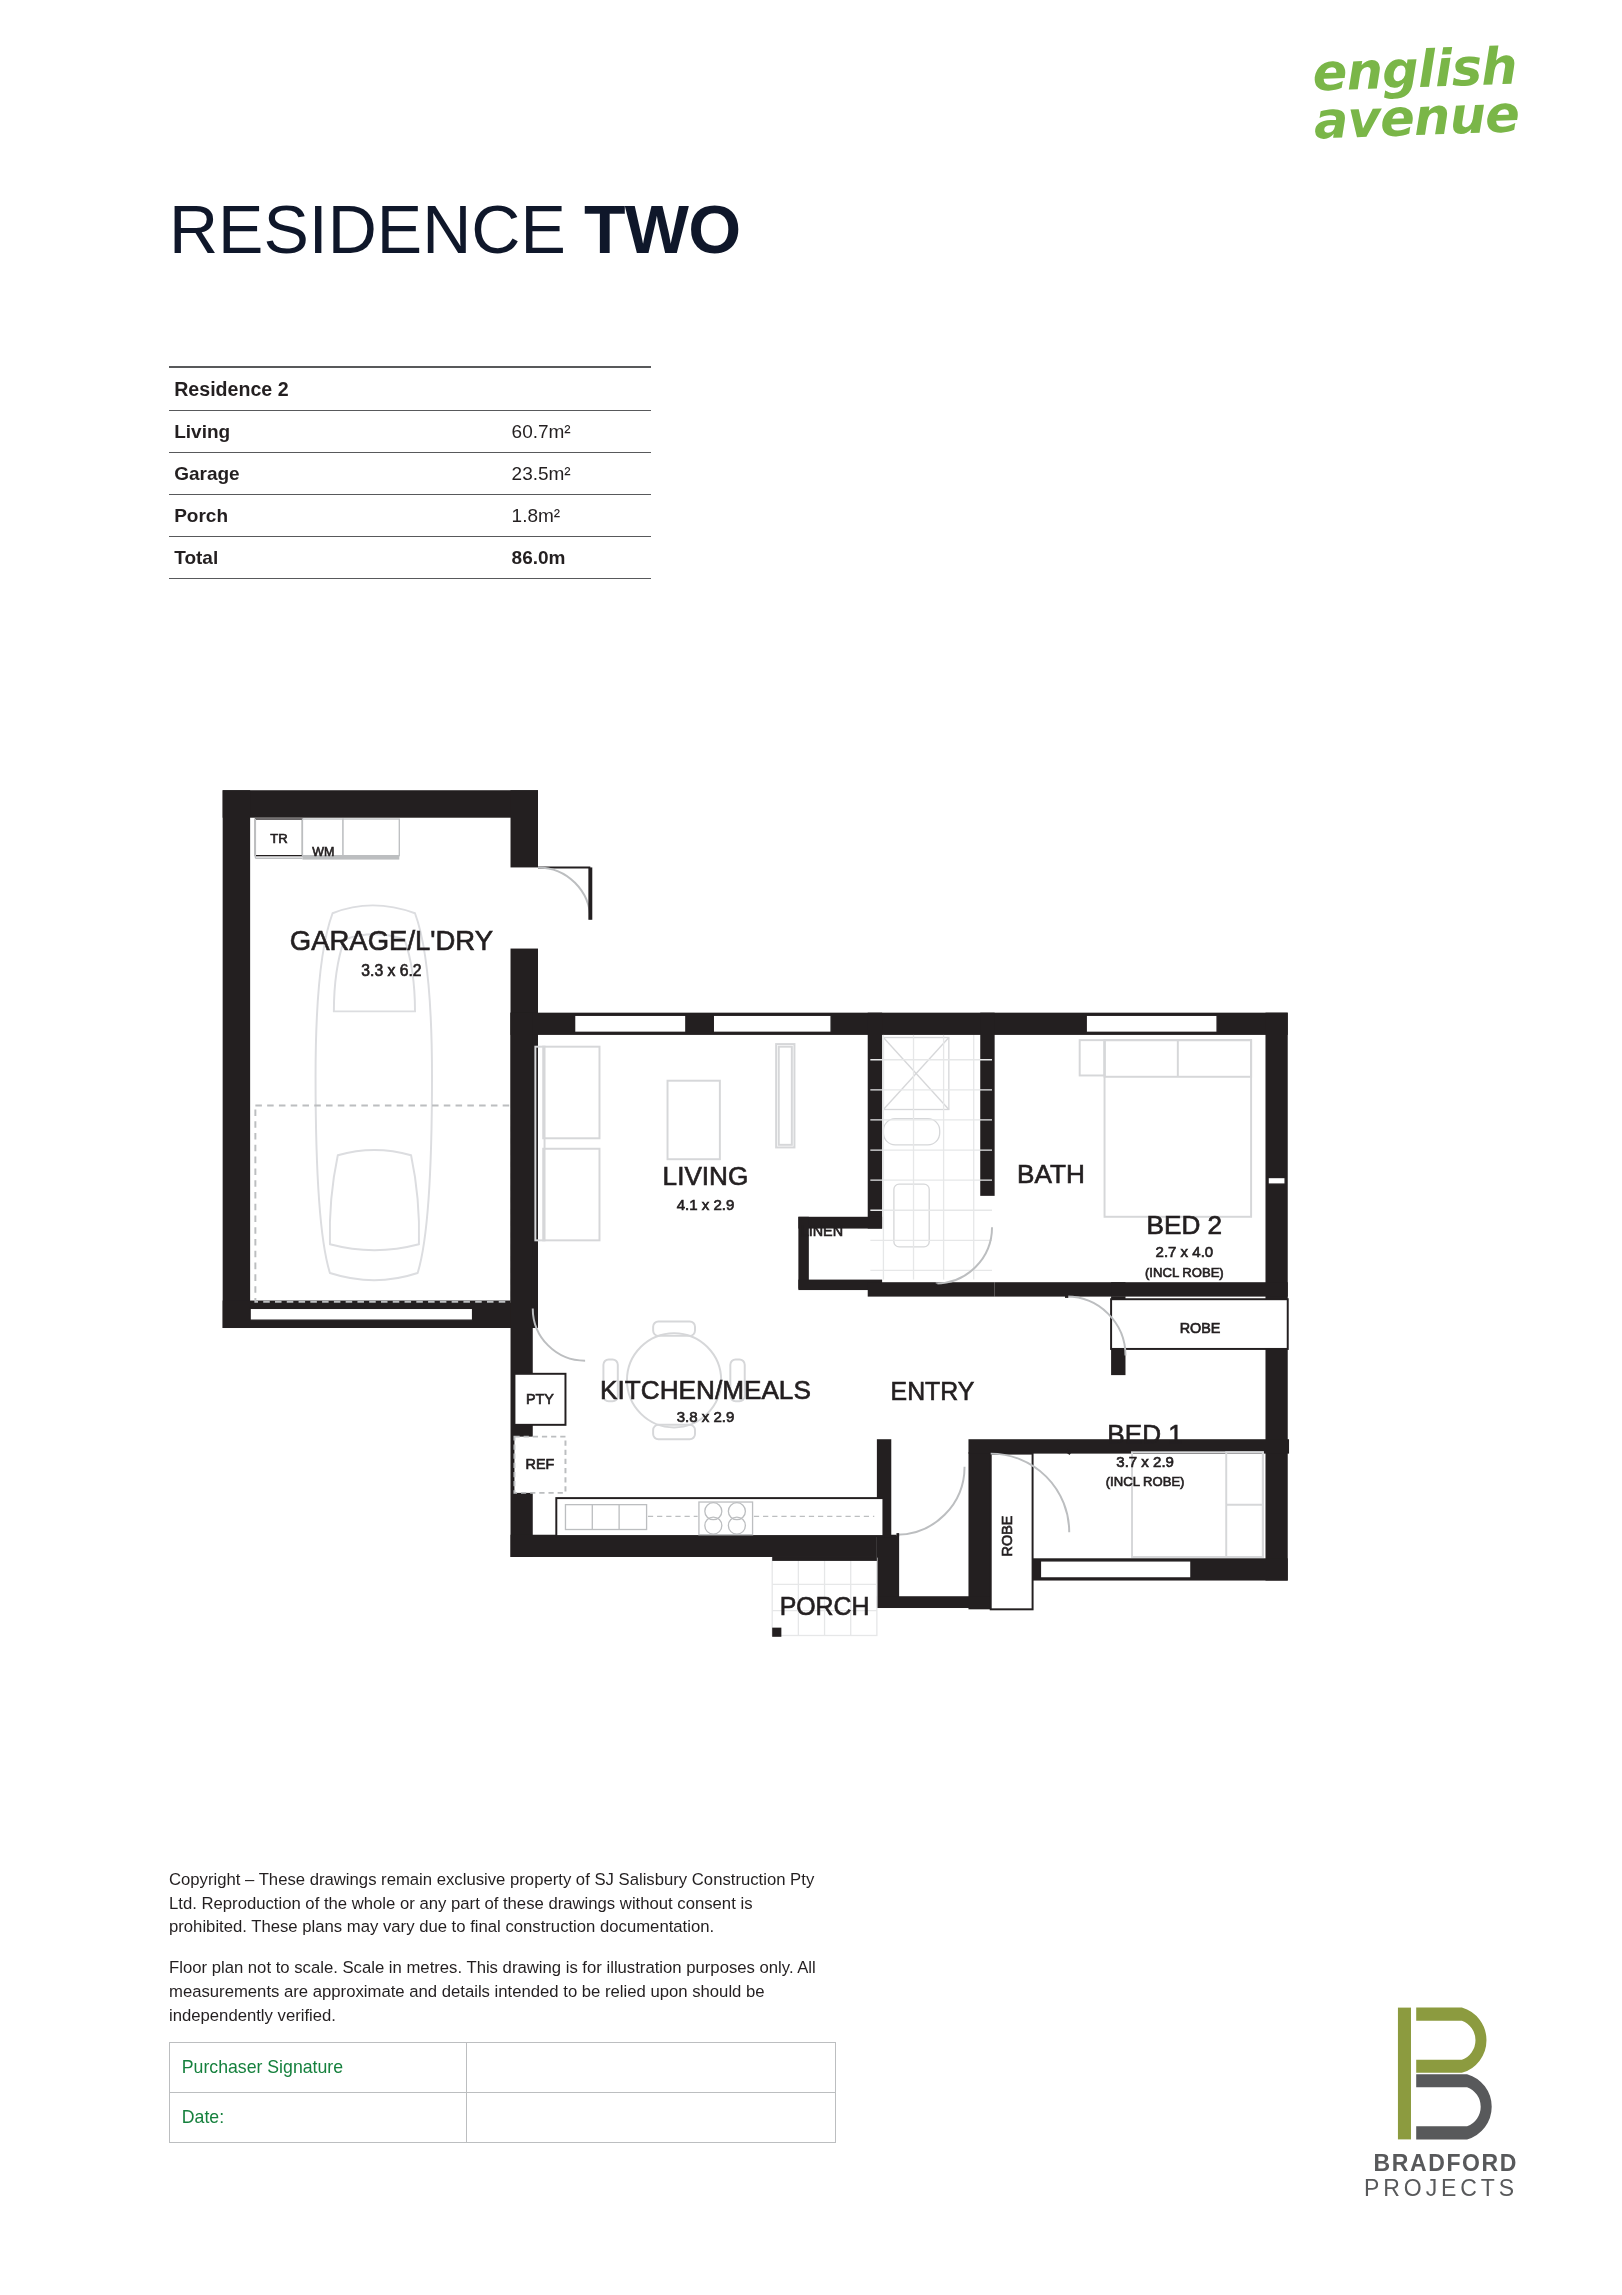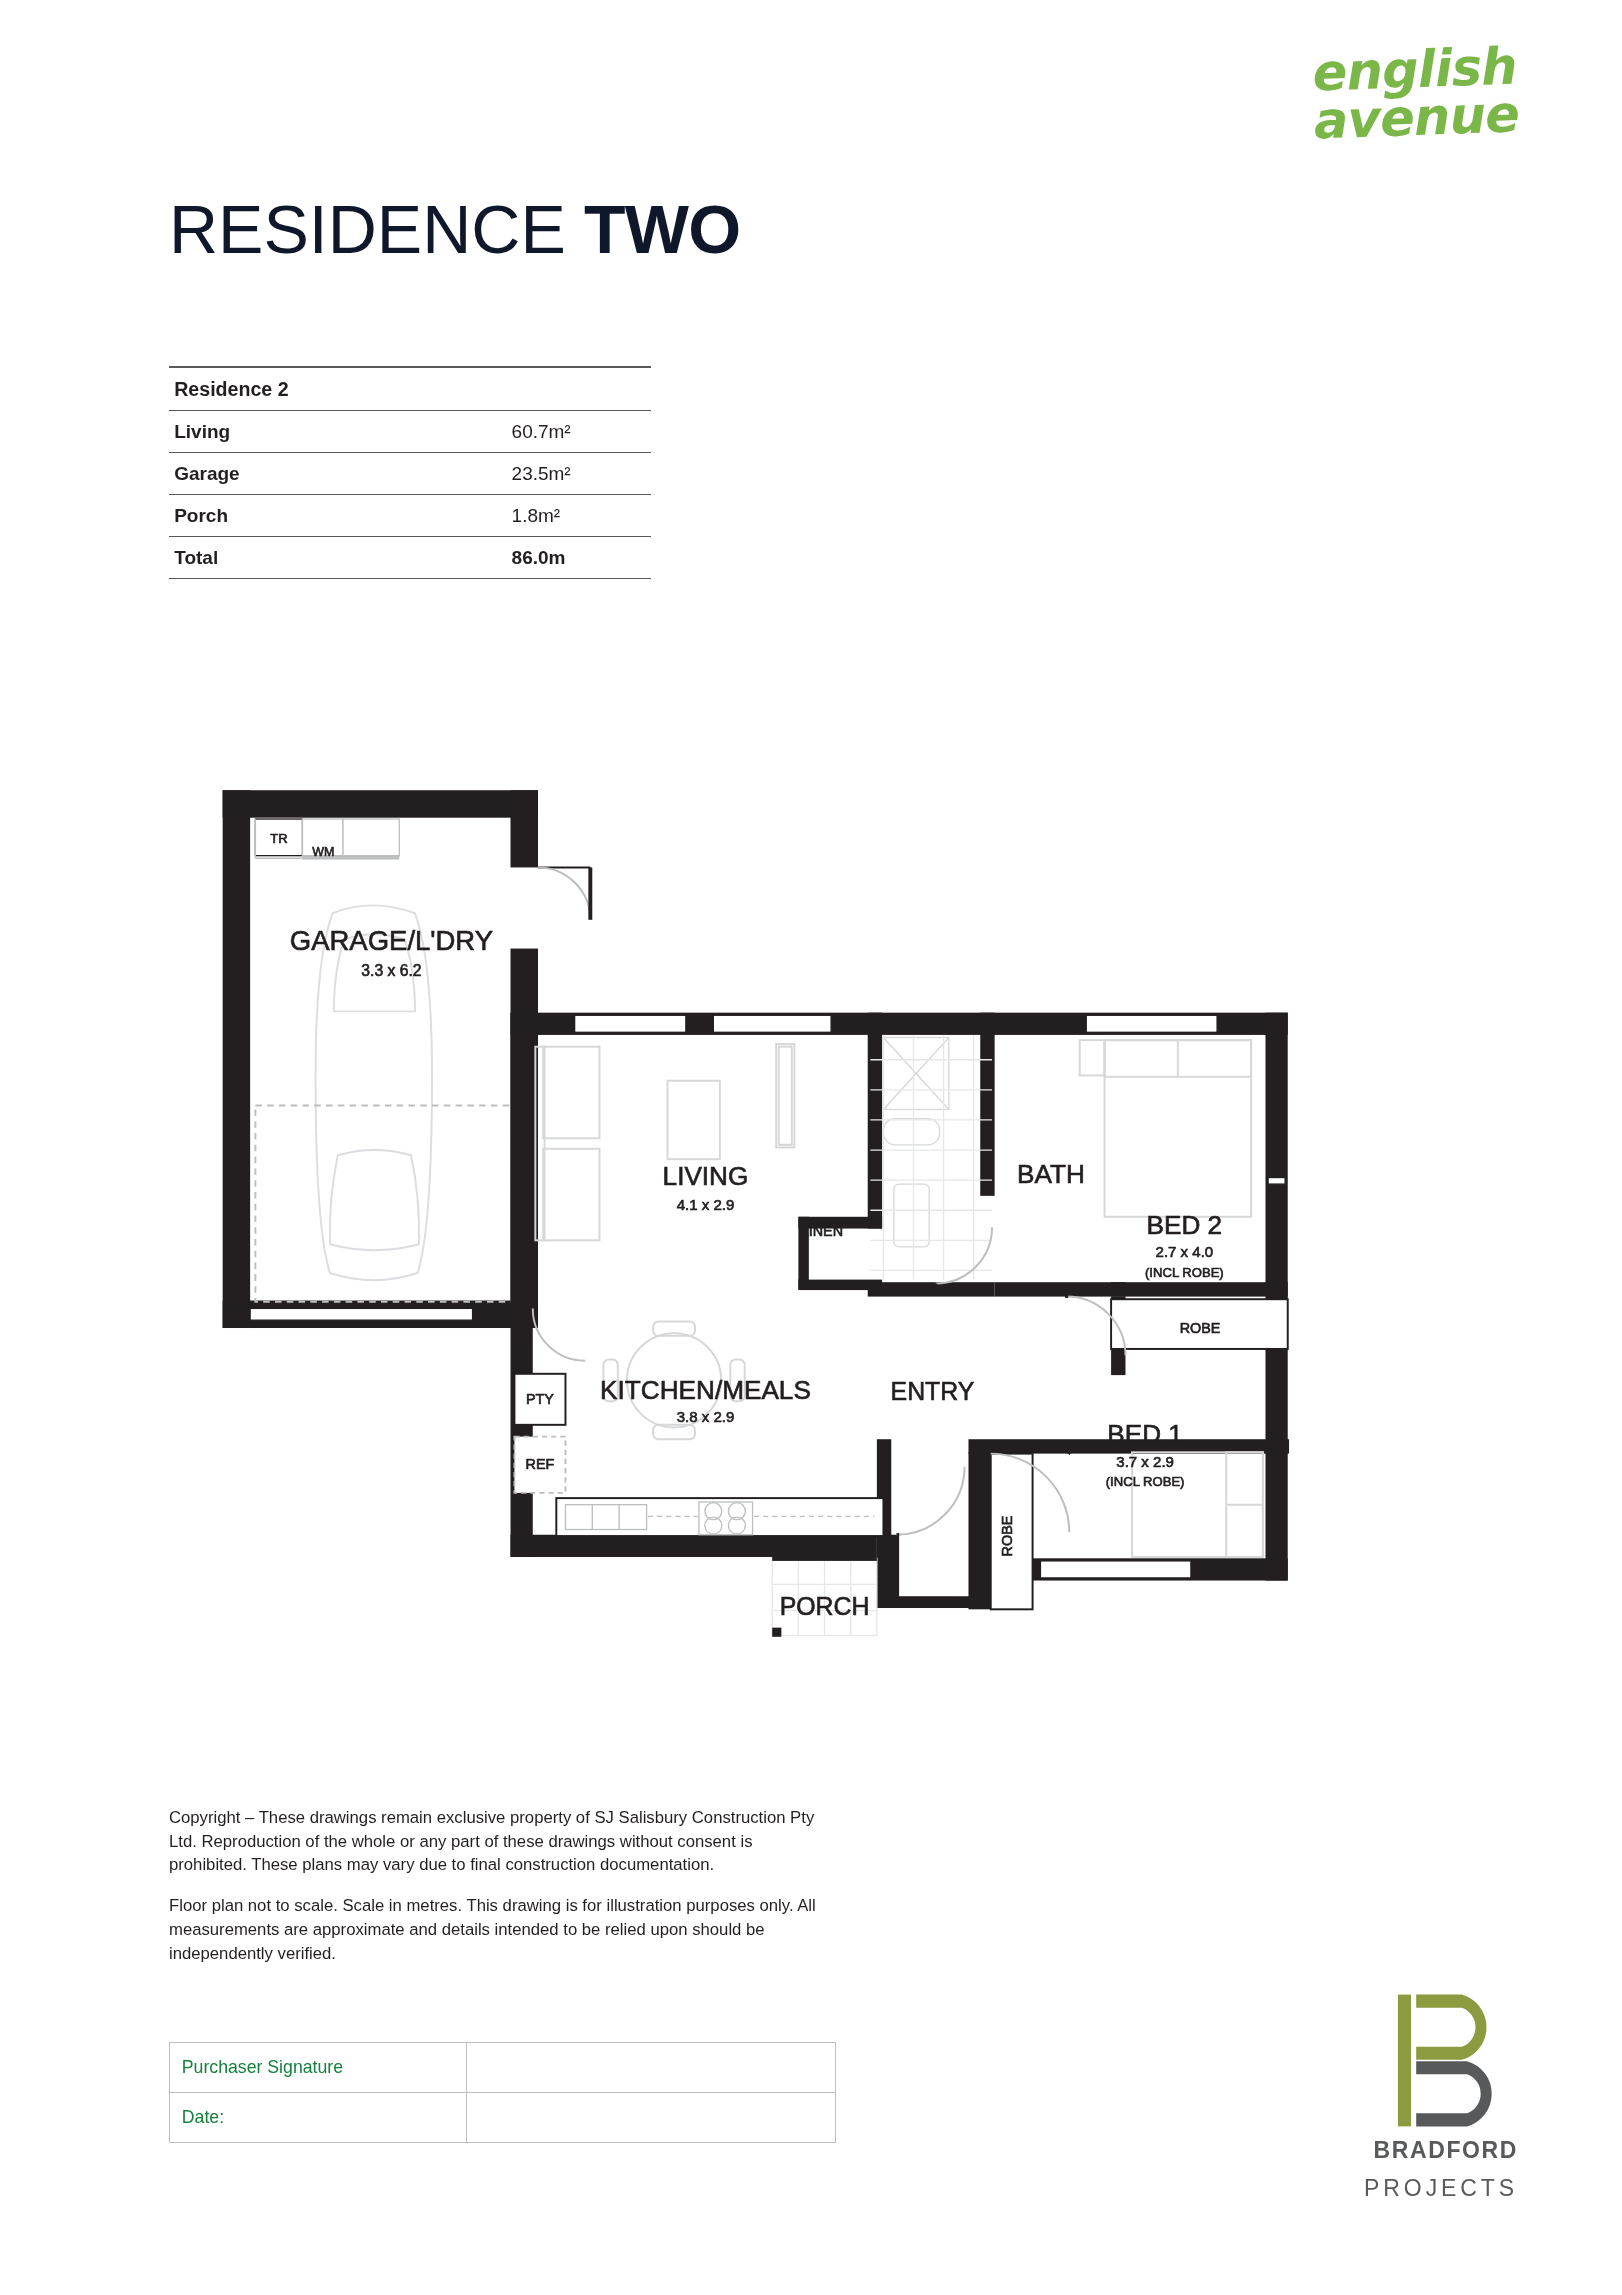--- a/index.html
+++ b/index.html
@@ -95,21 +95,21 @@
     left: 216px;
     width: 1204px;
     height: 929px;
   }
   .floorplan svg { display: block; }
 
   
   .disclaimer {
     position: absolute;
     left: 169px;
-    top: 1806px;
+    top: 1868px;
     width: 661px;
     font-size: 16.7px;
     line-height: 1.42;
     color: #231f20;
   }
   .disclaimer p { margin: 0 0 17px 0; }
 
   
   .sig-table {
     position: absolute;
@@ -145,21 +145,20 @@
     color: #58595b;
     display: block;
     line-height: 1.05;
   }
   .bradford .sub {
     font-size: 23px;
     letter-spacing: 3.9px;
     color: #58595b;
     display: block;
     line-height: 1.2;
-    margin-top: 13px;
   }
 </style>
 </head>
 <body>
 
 <div class="brand-logo">
   <span class="line1">english</span>
   <span class="line2">avenue</span>
 </div>
 

